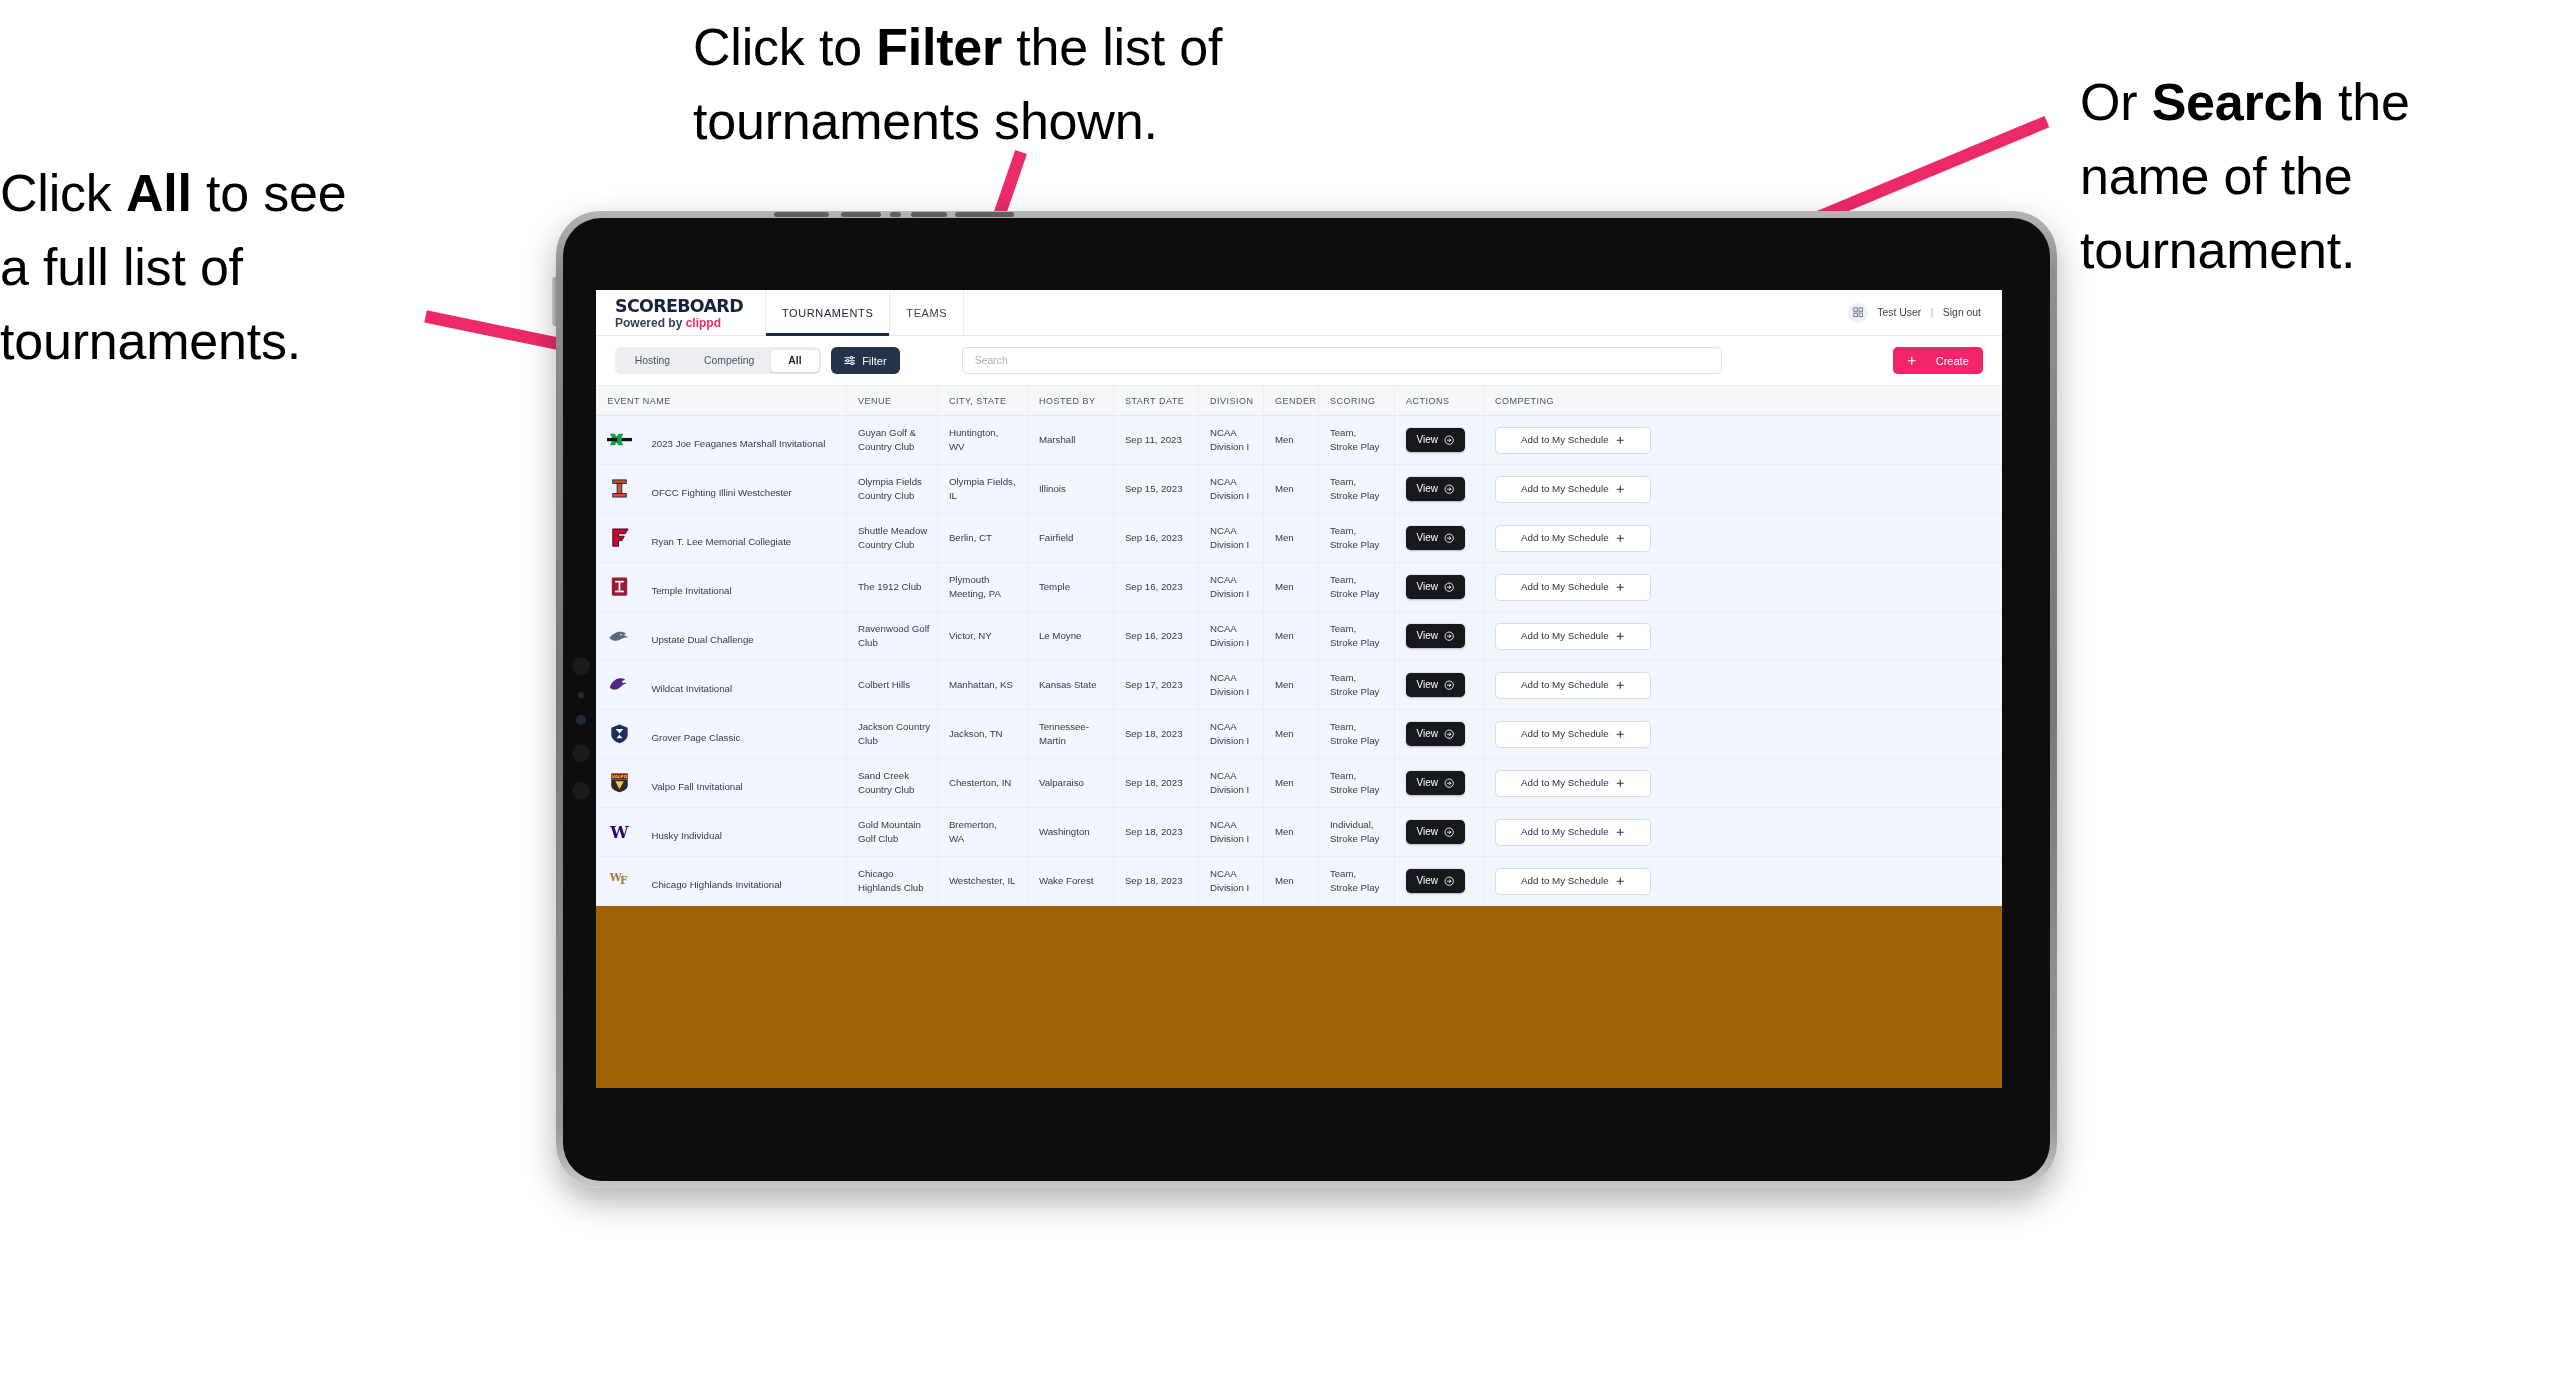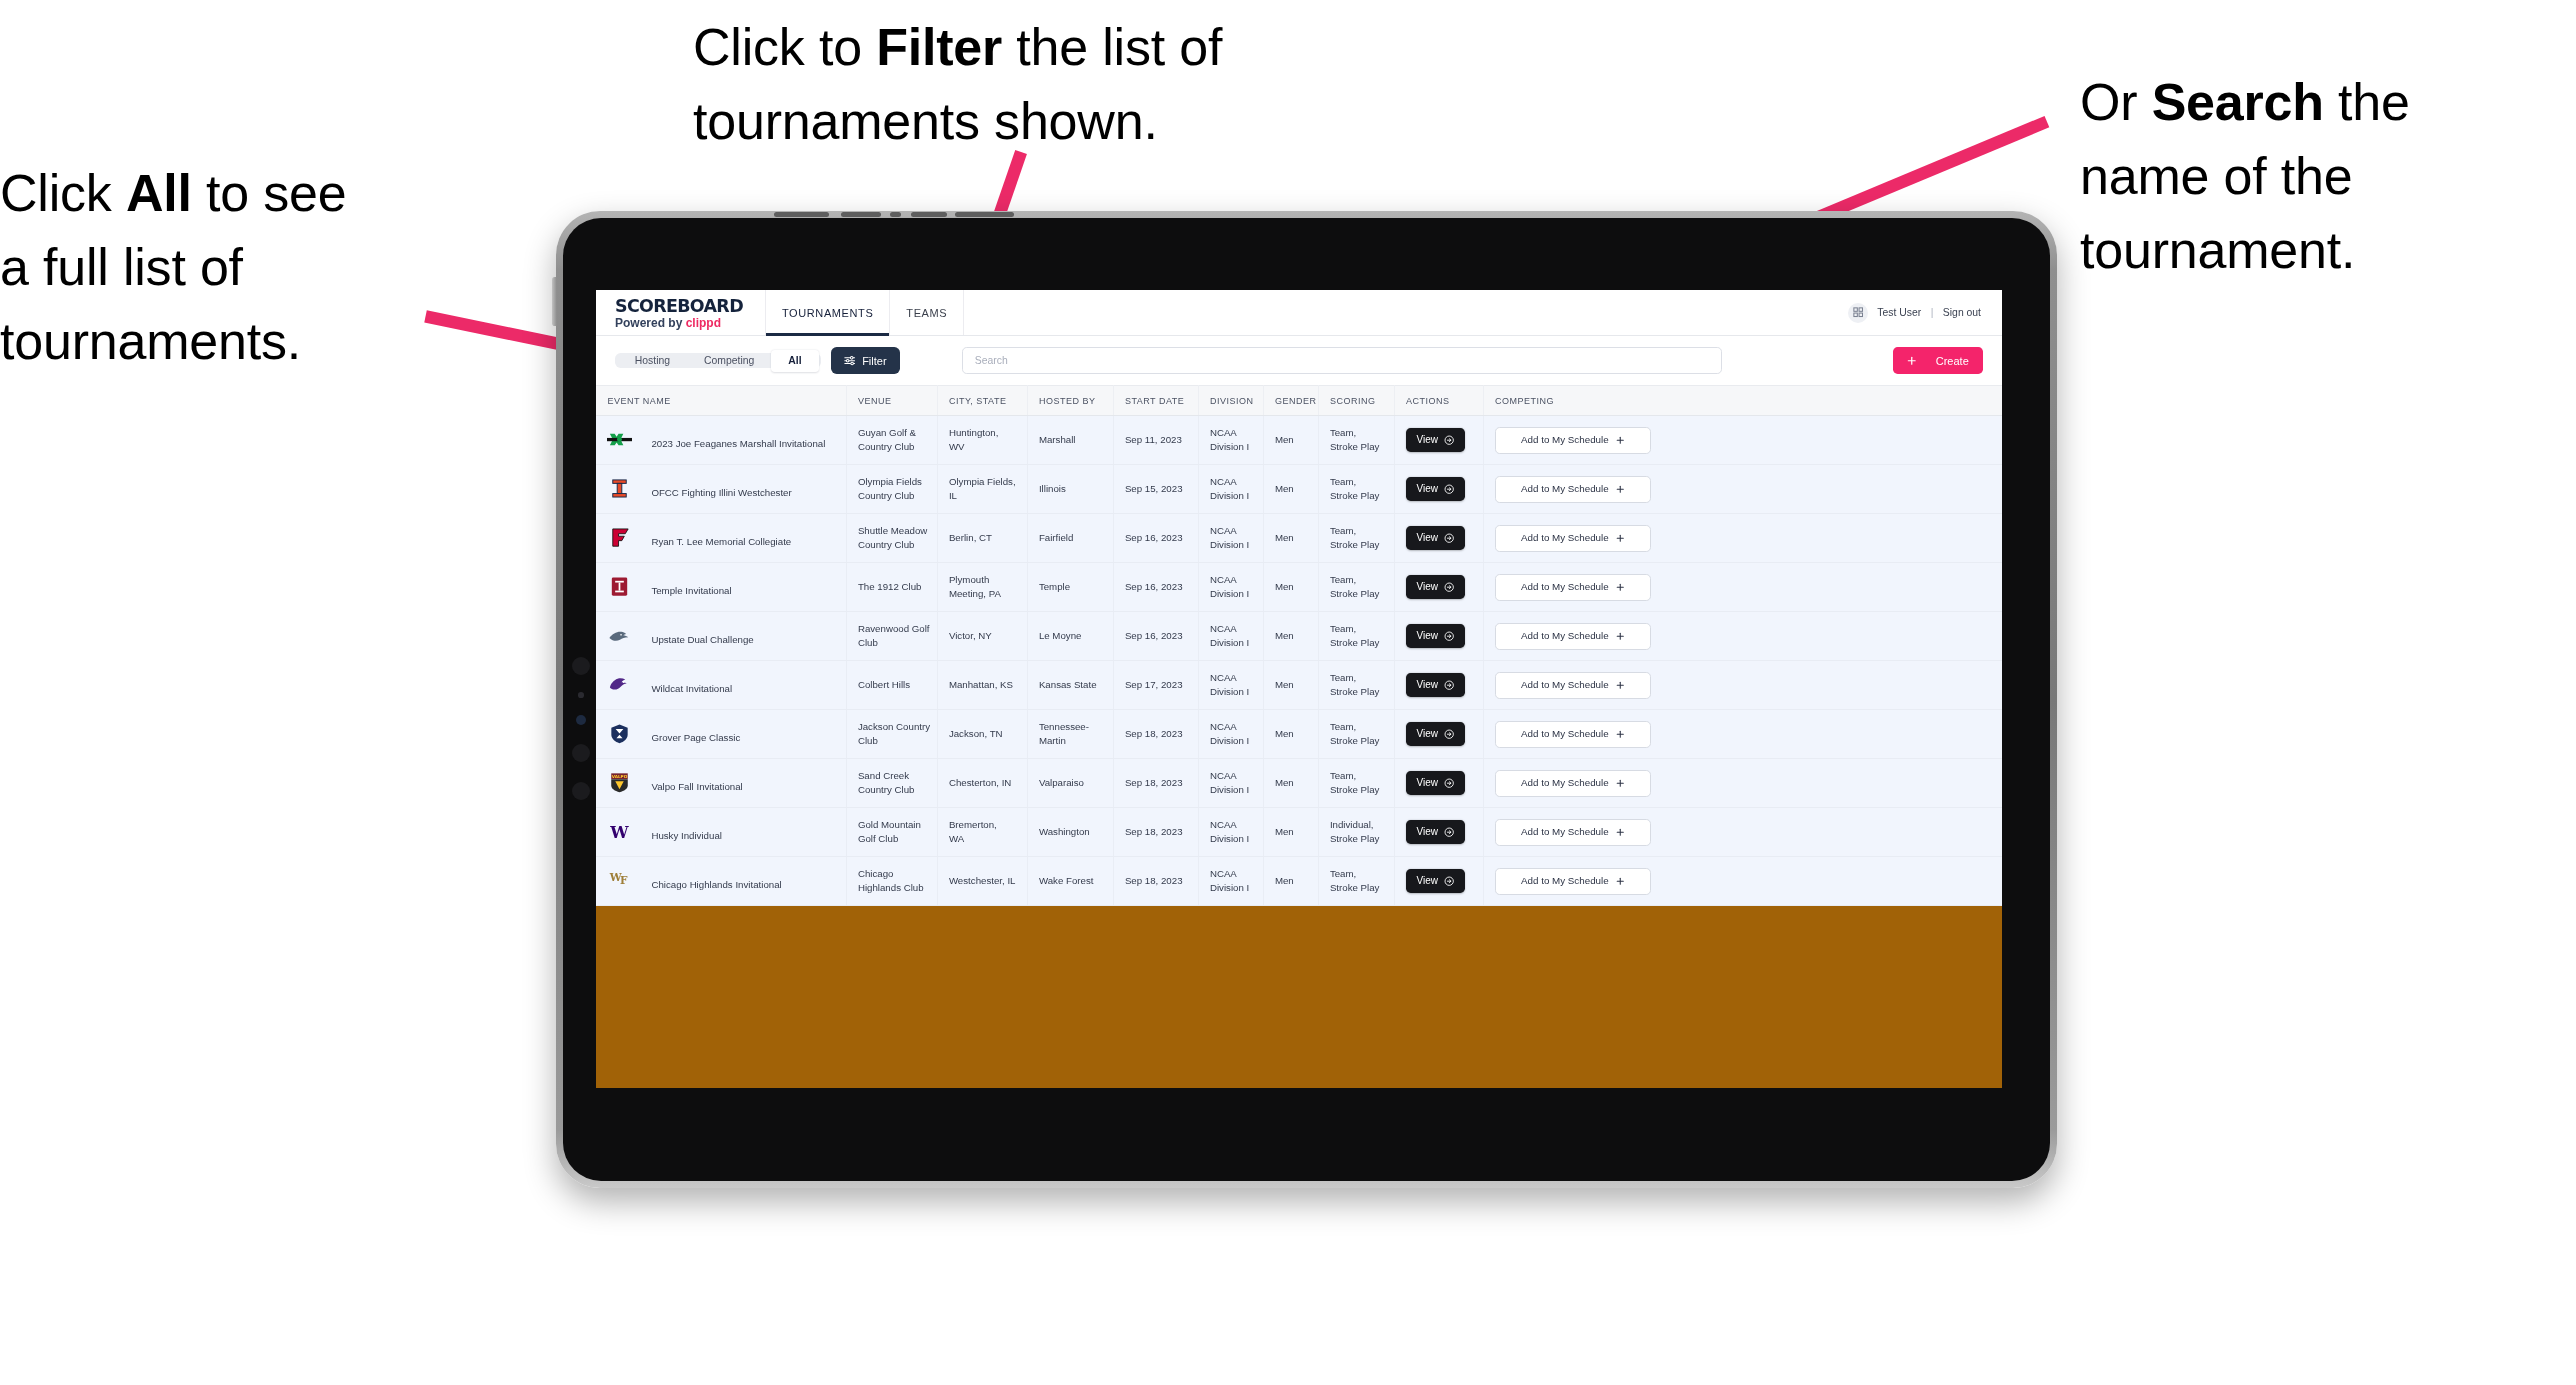--- a/index.html
+++ b/index.html
@@ -188,21 +188,21 @@
     padding: 0 19px;
     background: #ffffff;
     gap: 9.5px;
   }
   .segmented {
     display: flex;
     align-items: center;
     background: #eceef2;
     border-radius: 5.7px;
     padding: 2.8px;
-    height: 15px;
+    height: 27px;
     box-sizing: border-box;
   }
   .seg {
     padding: 0 17px;
     height: 22px;
     display: flex; align-items: center;
     font-size: 10.4px;
     color: #4a5061;
     border-radius: 3.8px;
     cursor: pointer;

